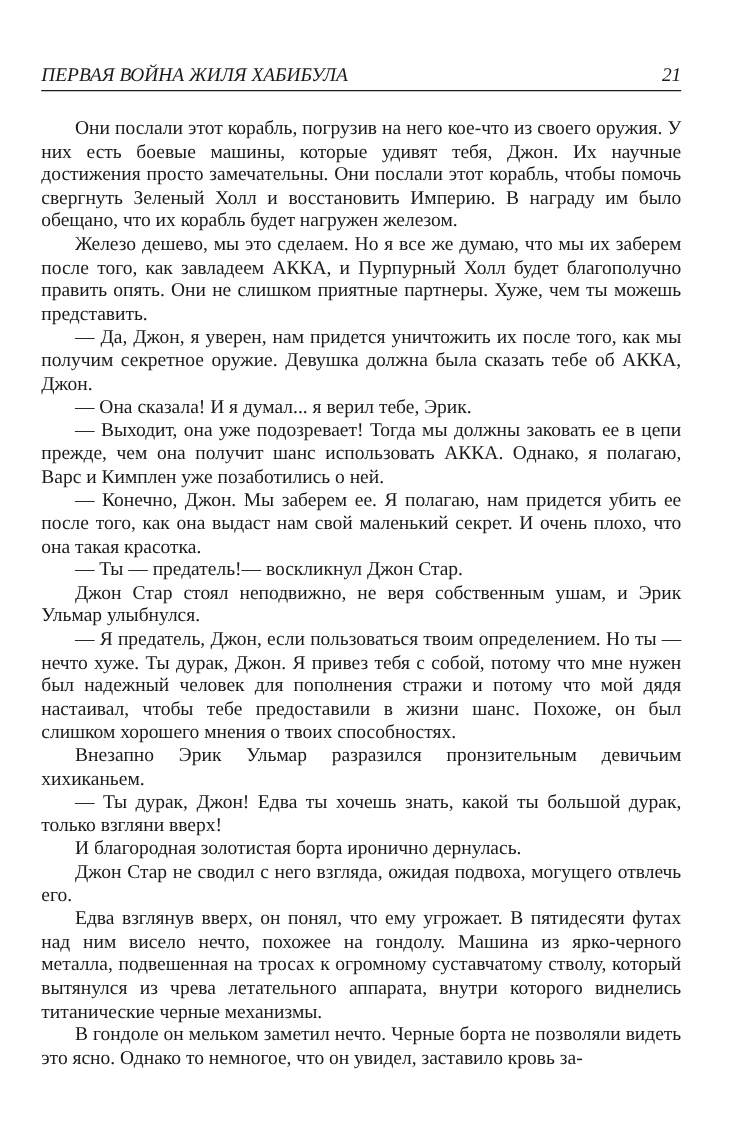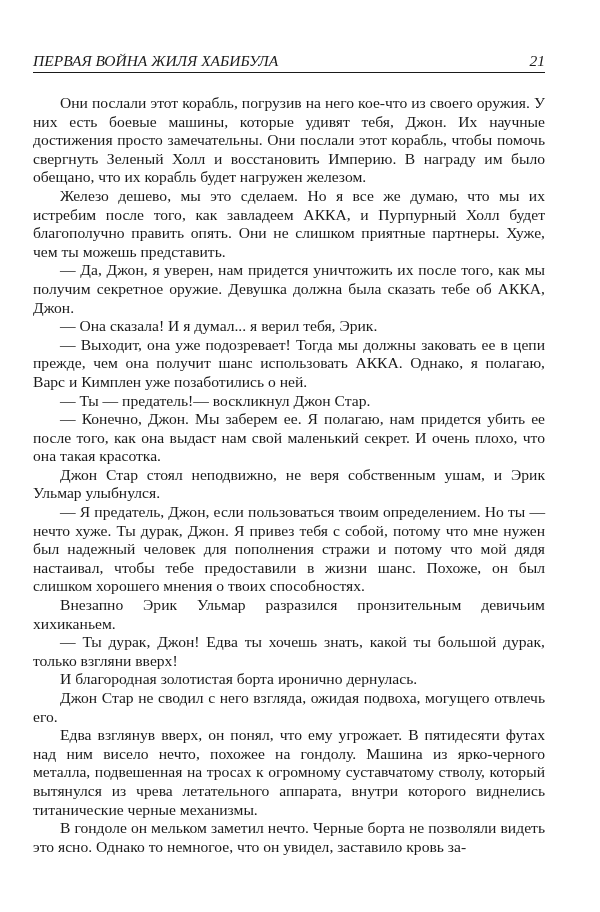--- a/index.html
+++ b/index.html
@@ -21,26 +21,26 @@
 </head>
 <body>
 
 <div class="header">
   <span>ПЕРВАЯ ВОЙНА ЖИЛЯ ХАБИБУЛА</span>
   <span>21</span>
 </div>
 
 <div class="page">
   <p>Они послали этот корабль, погрузив на него кое-что из своего оружия. У них есть боевые машины, которые удивят тебя, Джон. Их научные достижения просто замечательны. Они послали этот корабль, чтобы помочь свергнуть Зеленый Холл и восстановить Империю. В награду им было обещано, что их корабль будет нагружен железом.</p>
-  <p>Железо дешево, мы это сделаем. Но я все же думаю, что мы их истребим после того, как завладеем АККА, и Пурпурный Холл будет благополучно править опять. Они не слишком приятные партнеры. Хуже, чем ты можешь представить.</p>
+  <p>Железо дешево, мы это сделаем. Но я все же думаю, что мы их заберем после того, как завладеем АККА, и Пурпурный Холл будет благополучно править опять. Они не слишком приятные партнеры. Хуже, чем ты можешь представить.</p>
   <p>— Да, Джон, я уверен, нам придется уничтожить их после того, как мы получим секретное оружие. Девушка должна была сказать тебе об АККА, Джон.</p>
-  <p>— Она сказала! И я думал... я верил тебя, Эрик.</p>
+  <p>— Она сказала! И я думал... я верил тебе, Эрик.</p>
   <p>— Выходит, она уже подозревает! Тогда мы должны заковать ее в цепи прежде, чем она получит шанс использовать АККА. Однако, я полагаю, Варс и Кимплен уже позаботились о ней.</p>
+  <p>— Конечно, Джон. Мы заберем ее. Я полагаю, нам придется убить ее после того, как она выдаст нам свой маленький секрет. И очень плохо, что она такая красотка.</p>
   <p>— Ты — предатель!— воскликнул Джон Стар.</p>
-  <p>— Конечно, Джон. Мы заберем ее. Я полагаю, нам придется убить ее после того, как она выдаст нам свой маленький секрет. И очень плохо, что она такая красотка.</p>
   <p>Джон Стар стоял неподвижно, не веря собственным ушам, и Эрик Ульмар улыбнулся.</p>
   <p>— Я предатель, Джон, если пользоваться твоим определением. Но ты — нечто хуже. Ты дурак, Джон. Я привез тебя с собой, потому что мне нужен был надежный человек для пополнения стражи и потому что мой дядя настаивал, чтобы тебе предоставили в жизни шанс. Похоже, он был слишком хорошего мнения о твоих способностях.</p>
   <p>Внезапно Эрик Ульмар разразился пронзительным девичьим хихиканьем.</p>
   <p>— Ты дурак, Джон! Едва ты хочешь знать, какой ты большой дурак, только взгляни вверх!</p>
   <p>И благородная золотистая борта иронично дернулась.</p>
   <p>Джон Стар не сводил с него взгляда, ожидая подвоха, могущего отвлечь его.</p>
   <p>Едва взглянув вверх, он понял, что ему угрожает. В пятидесяти футах над ним висело нечто, похожее на гондолу. Машина из ярко-черного металла, подвешенная на тросах к огромному суставчатому стволу, который вытянулся из чрева летательного аппарата, внутри которого виднелись титанические черные механизмы.</p>
   <p>В гондоле он мельком заметил нечто. Черные борта не позволяли видеть это ясно. Однако то немногое, что он увидел, заставило кровь за-</p>
 </div>
 

